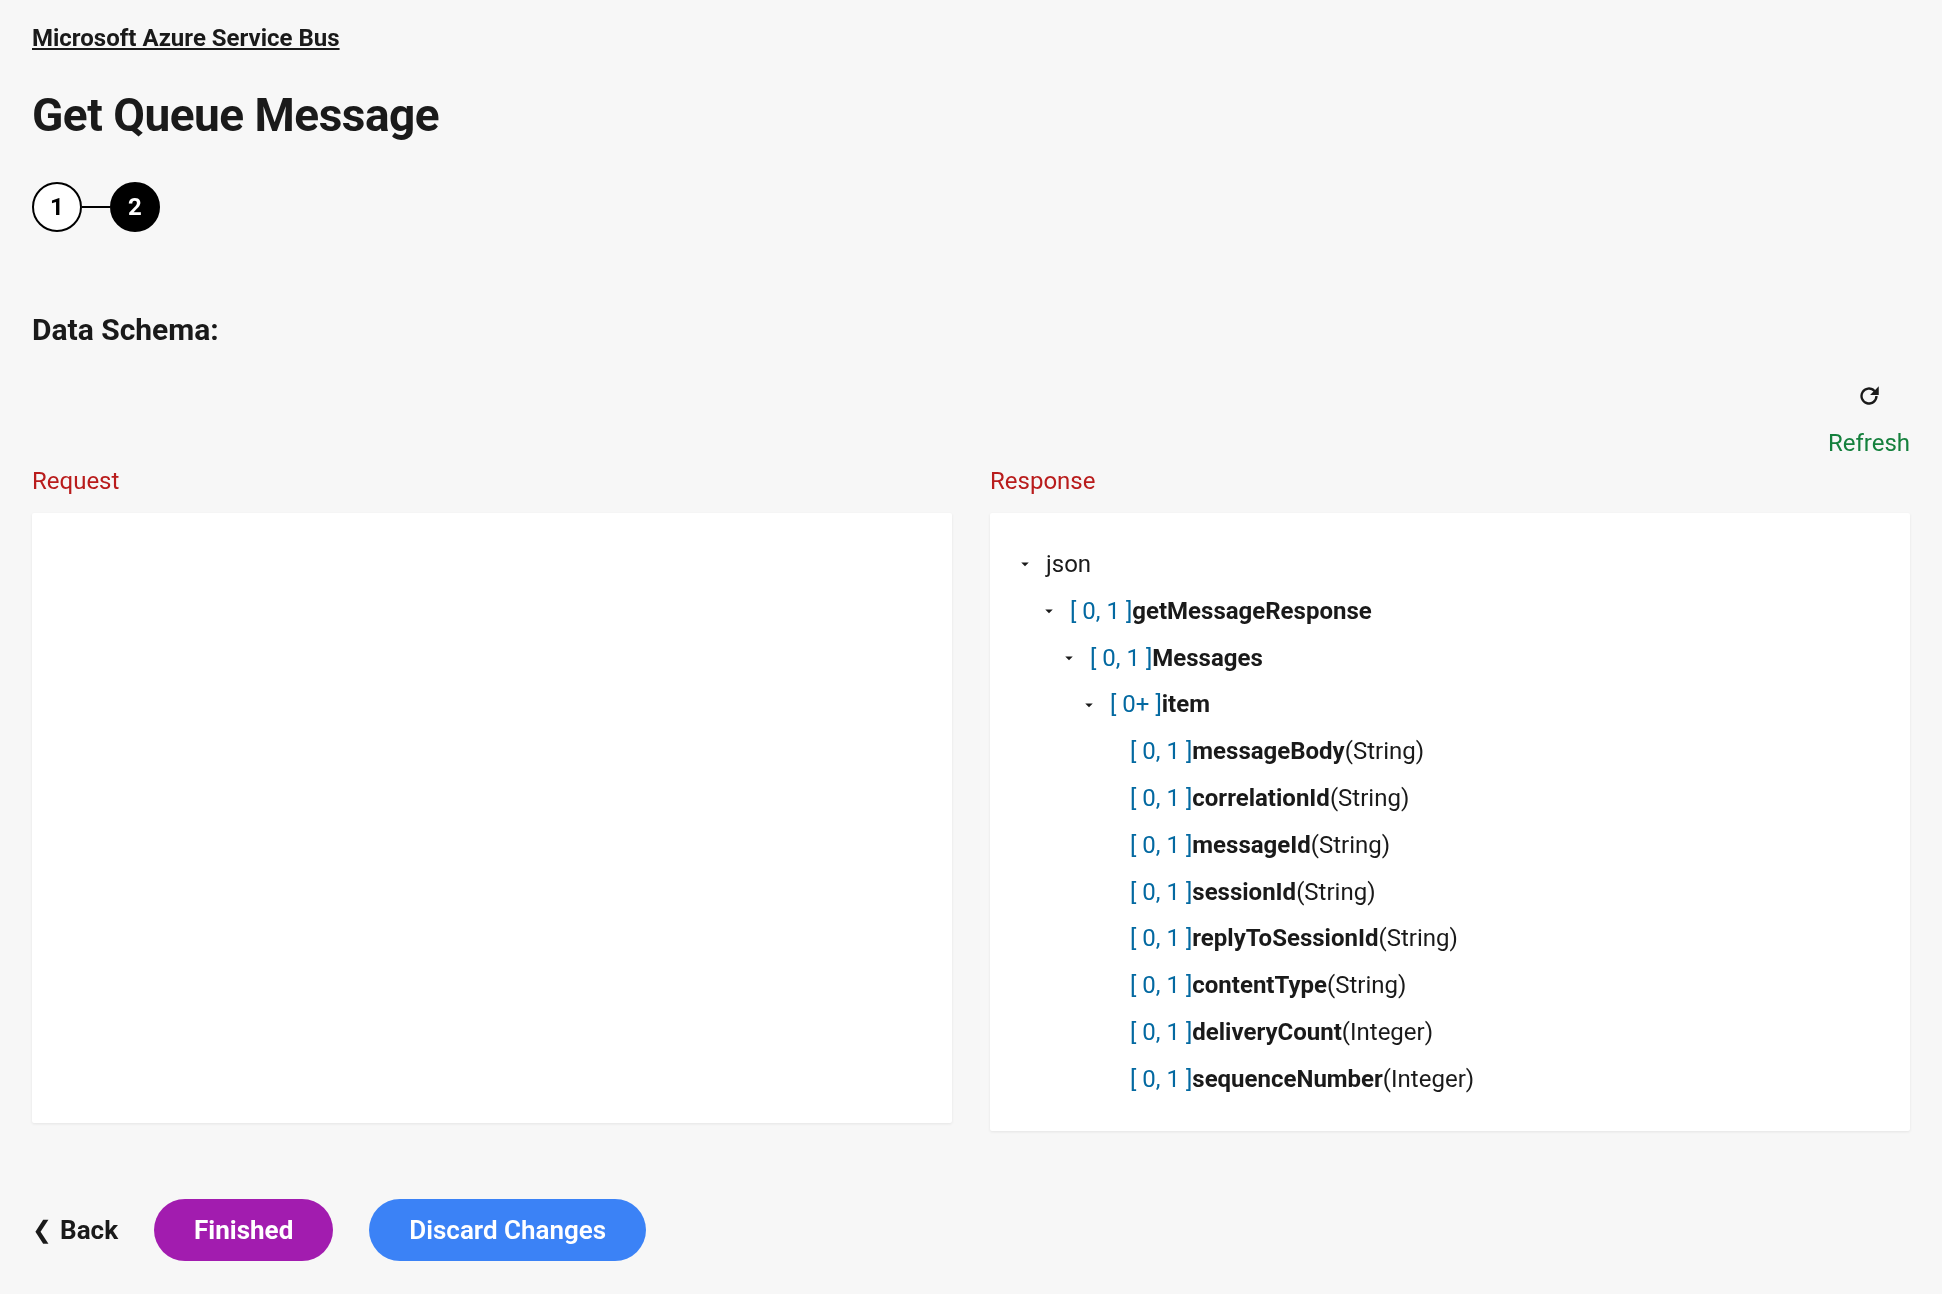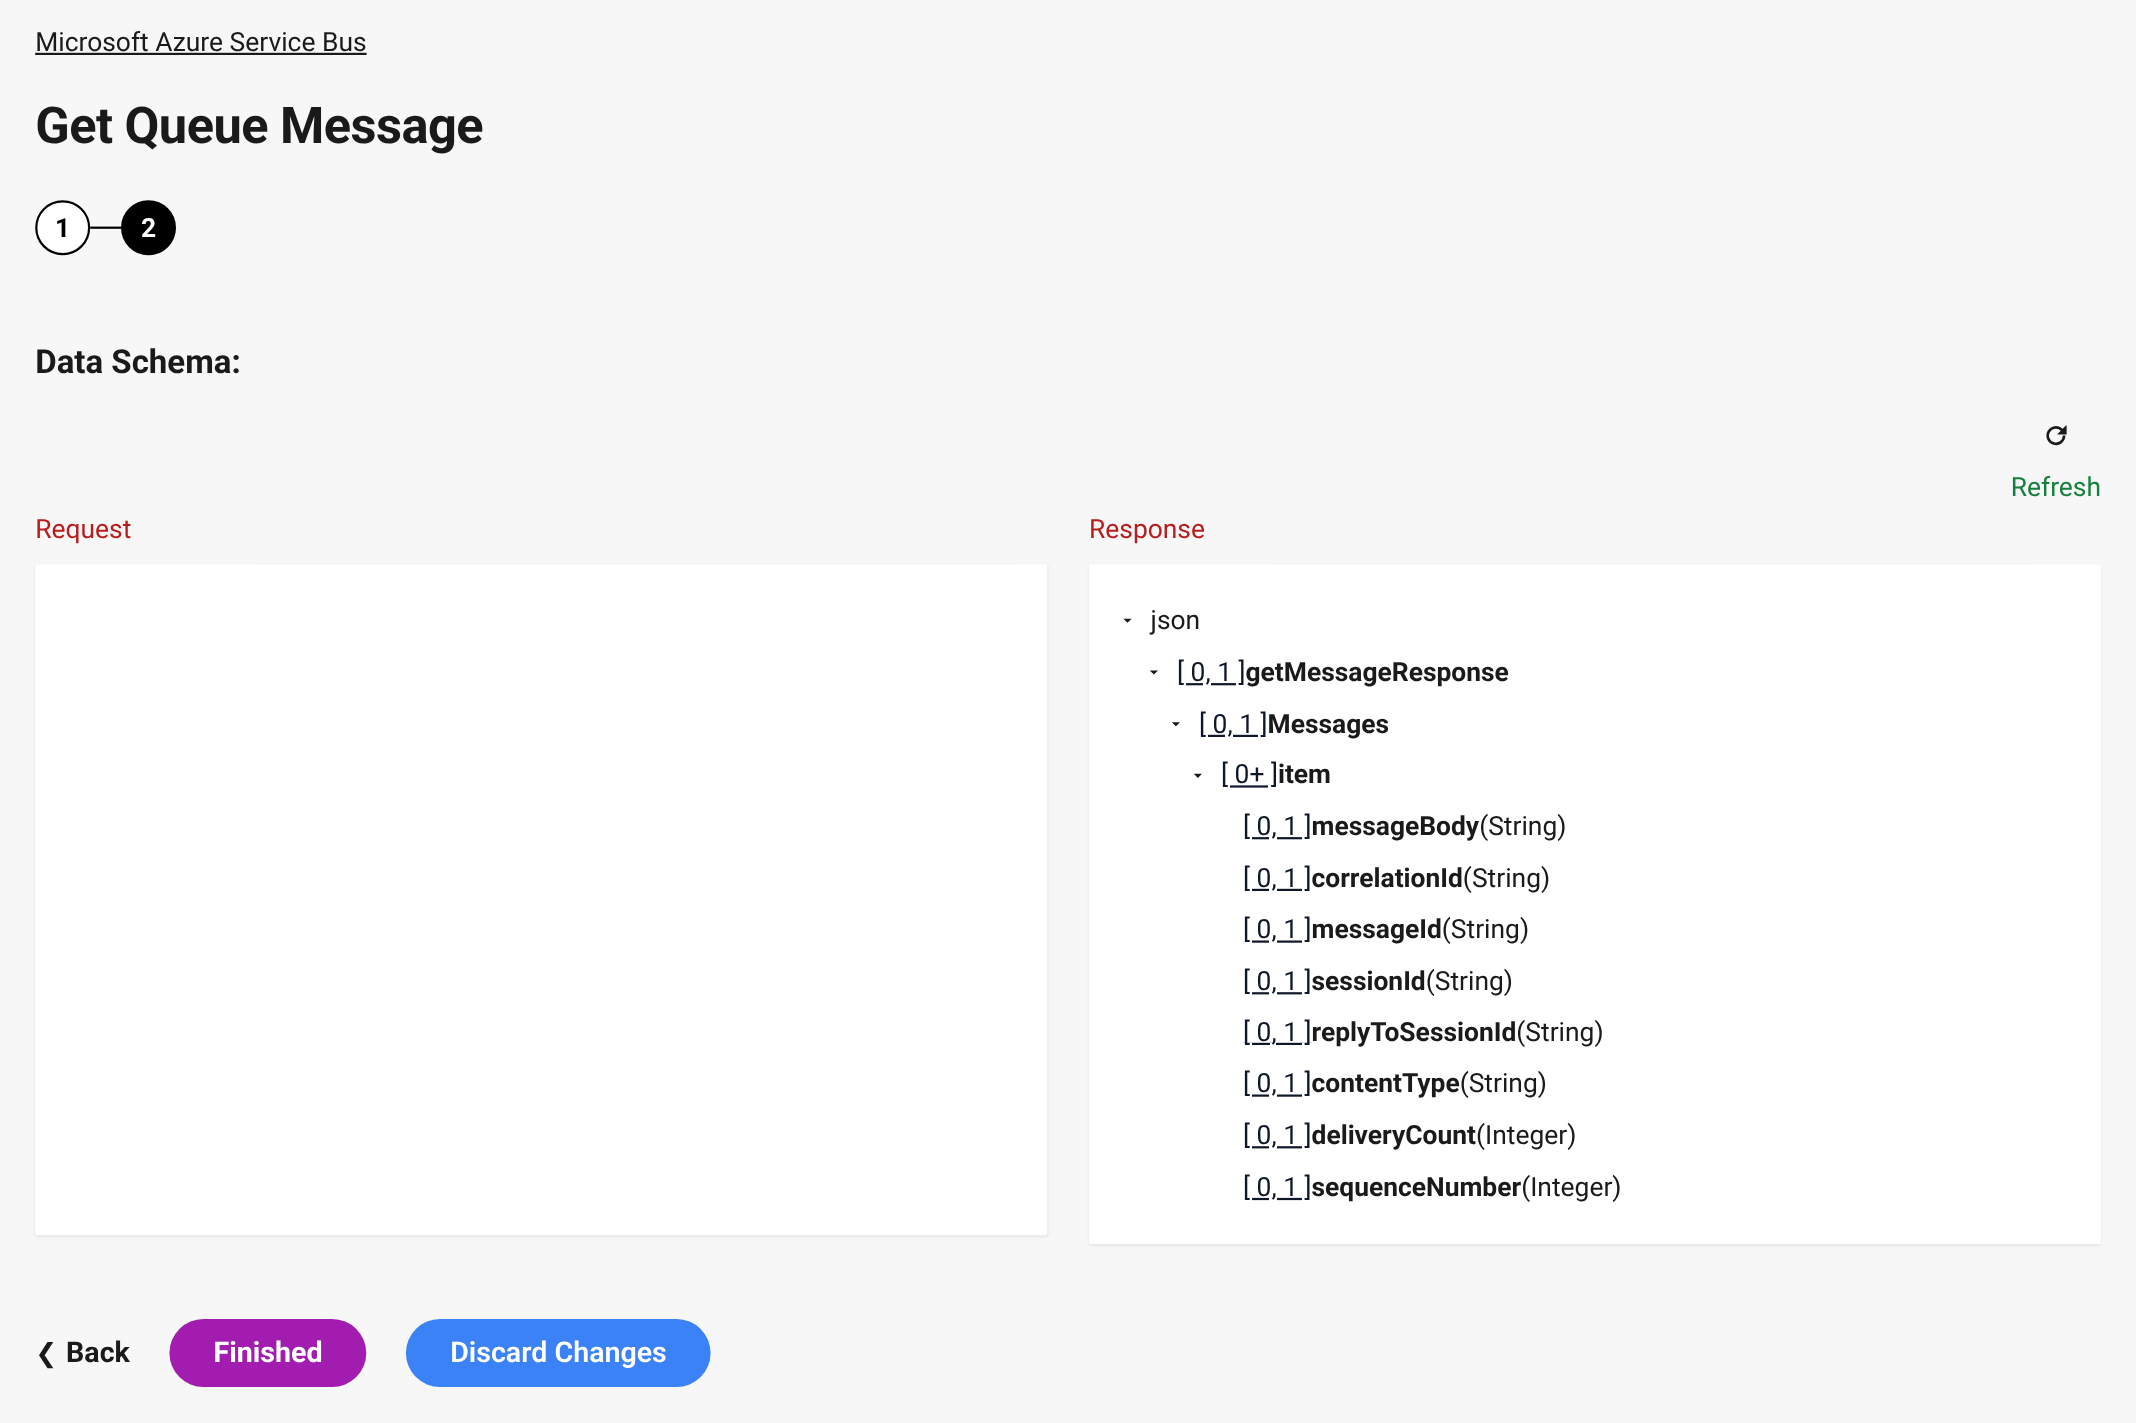--- a/index.html
+++ b/index.html
@@ -15,21 +15,21 @@
       width: 1942px;
       height: 1294px;
       font-size: 20px;
       transform-origin: top left;
     }
 
     .breadcrumb {
       color: #1a1a1a;
       text-decoration: underline;
       font-size: 24px;
-      font-weight: 400;
+      font-weight: 700;
     }
 
     h1.page-title {
       font-size: 46px;
       font-weight: 700;
       margin-top: 36px;
       letter-spacing: -0.5px;
     }
 
     
@@ -128,21 +128,21 @@
       margin-right: 10px;
       flex-shrink: 0;
     }
     .chev svg { width: 18px; height: 18px; fill: #1a1a1a; }
     .indent-0 { padding-left: 0; text-align: right; }
     .indent-1 { padding-left: 24px; }
     .indent-2 { padding-left: 44px; }
     .indent-3 { padding-left: 64px; }
     .indent-4 { padding-left: 84px; }
     .tree .spacer-chev { width: 22px; margin-right: 10px; flex-shrink: 0; }
-    .tree .card { color: #0f172a; text-decoration: underline; }
+    .tree .card { color: #0369a1; }
     .tree .name { font-weight: 700; }
     .tree .type { font-weight: 400; }
 
     
     .footer {
       display: flex;
       align-items: center;
       gap: 36px;
       margin-top: 68px;
     }

